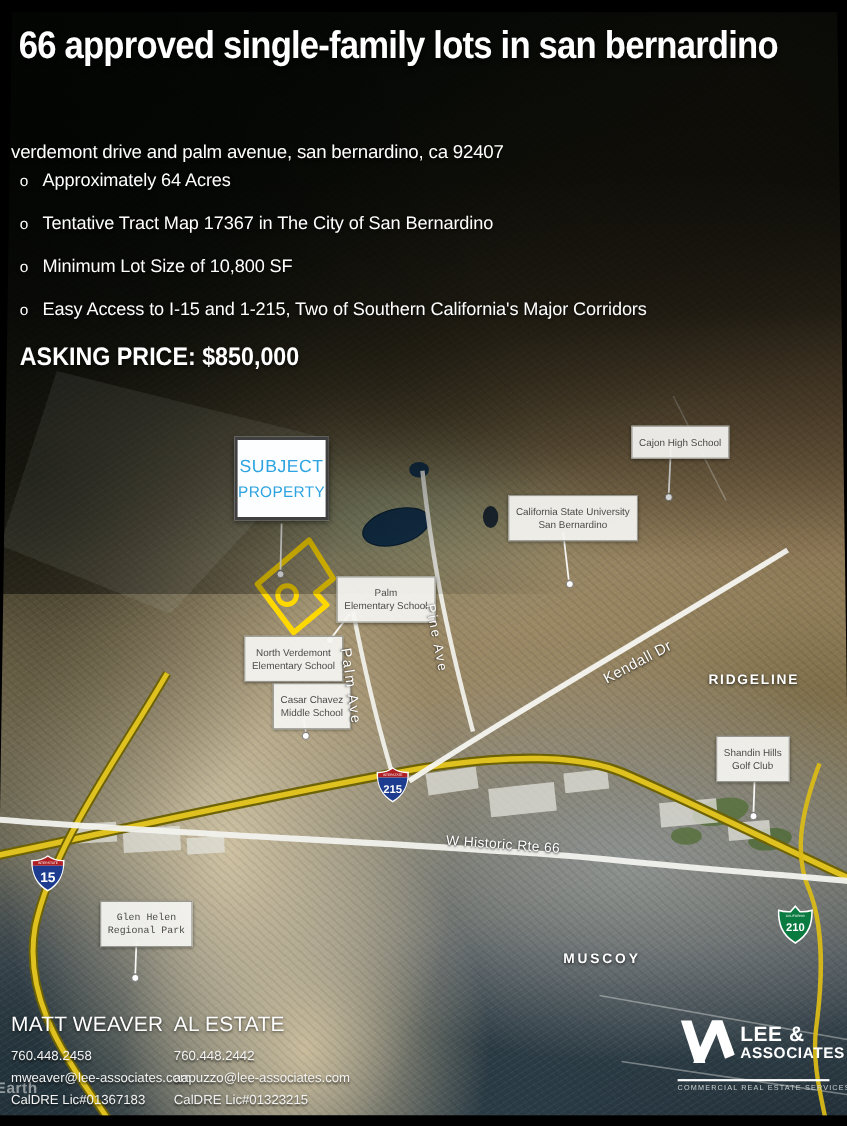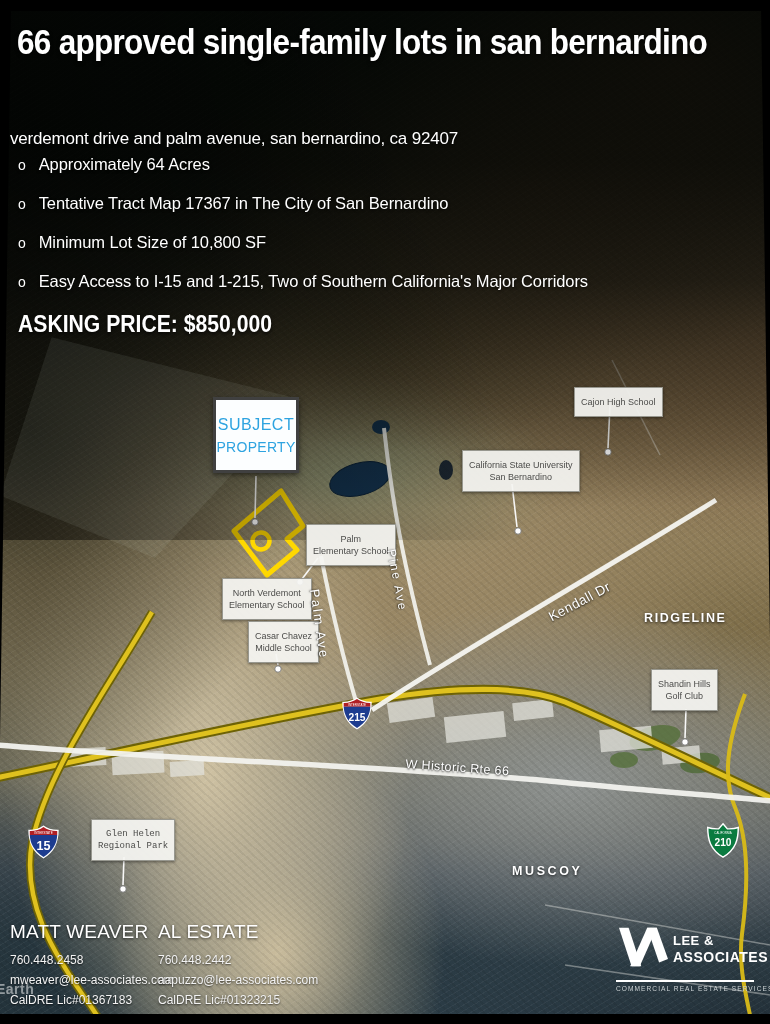--- a/index.html
+++ b/index.html
@@ -89,21 +89,21 @@
 
   
   .contact{position:absolute;color:#fff;}
   .contact .cname{font-size:19px;font-weight:normal;letter-spacing:.2px;margin-bottom:7px;
     white-space:nowrap;text-shadow:0 1px 3px rgba(0,0,0,.7);}
   .contact .cline{font-size:12px;line-height:20px;white-space:nowrap;color:#f3f3f3;
     text-shadow:0 1px 2px rgba(0,0,0,.7);}
   .logo{position:absolute;left:616px;top:924px;width:142px;color:#fff;}
   .logo-row{display:flex;align-items:center;}
   .logo-text{margin-left:5px;}
-  .logo-t1{font-size:13px;font-weight:bold;letter-spacing:.5px;line-height:16px;}
+  .logo-t1{font-size:19px;font-weight:bold;letter-spacing:.5px;line-height:16px;}
   .logo-t2{font-size:14px;font-weight:bold;letter-spacing:.5px;line-height:17px;}
   .logo-rule{width:138px;height:2px;background:#fff;margin-top:6px;}
   .logo-tag{font-size:6.6px;letter-spacing:1.05px;color:#ccd2d4;margin-top:3px;white-space:nowrap;}
 </style>
 </head>
 <body>
 
 <div class="stage">
 
   <div class="map-bg"></div>
@@ -249,21 +249,21 @@
 
   <div class="shield" style="left:341px;top:689px;width:32px;height:49px;">
     <svg viewBox="0 0 50 52" width="32" height="49">
       <path d="M25,1 C19,5.5 11,8 2,7.5 C2,27 9,42 25,51 C41,42 48,27 48,7.5 C39,8 31,5.5 25,1 Z" fill="#fff"></path>
       <path d="M25,3.2 C20,7 12,9.6 4.2,9.4 L4.2,15.5 L45.8,15.5 L45.8,9.4 C38,9.6 30,7 25,3.2 Z" fill="#b01f24"></path>
       <path d="M4.2,15.5 C4.7,28 11,40.5 25,48.6 C39,40.5 45.3,28 45.8,15.5 Z" fill="#1d3c8f"></path>
       <text x="25" y="13.6" font-size="4.6" fill="#fff" text-anchor="middle">INTERSTATE</text>
       <text x="25" y="37" font-size="16" font-weight="bold" fill="#fff" text-anchor="middle">215</text>
     </svg>
   </div>
-  <div class="shield" style="left:27px;top:817px;width:33px;height:50px;">
+  <div class="shield" style="left:27px;top:769px;width:33px;height:50px;">
     <svg viewBox="0 0 50 52" width="33" height="50">
       <path d="M25,1 C19,5.5 11,8 2,7.5 C2,27 9,42 25,51 C41,42 48,27 48,7.5 C39,8 31,5.5 25,1 Z" fill="#fff"></path>
       <path d="M25,3.2 C20,7 12,9.6 4.2,9.4 L4.2,15.5 L45.8,15.5 L45.8,9.4 C38,9.6 30,7 25,3.2 Z" fill="#b01f24"></path>
       <path d="M4.2,15.5 C4.7,28 11,40.5 25,48.6 C39,40.5 45.3,28 45.8,15.5 Z" fill="#1d3c8f"></path>
       <text x="25" y="13.6" font-size="4.6" fill="#fff" text-anchor="middle">INTERSTATE</text>
       <text x="25" y="38" font-size="19" font-weight="bold" fill="#fff" text-anchor="middle">15</text>
     </svg>
   </div>
   <div class="shield" style="left:707px;top:820px;width:32px;height:41px;">
     <svg viewBox="0 0 44 48" width="32" height="41">

